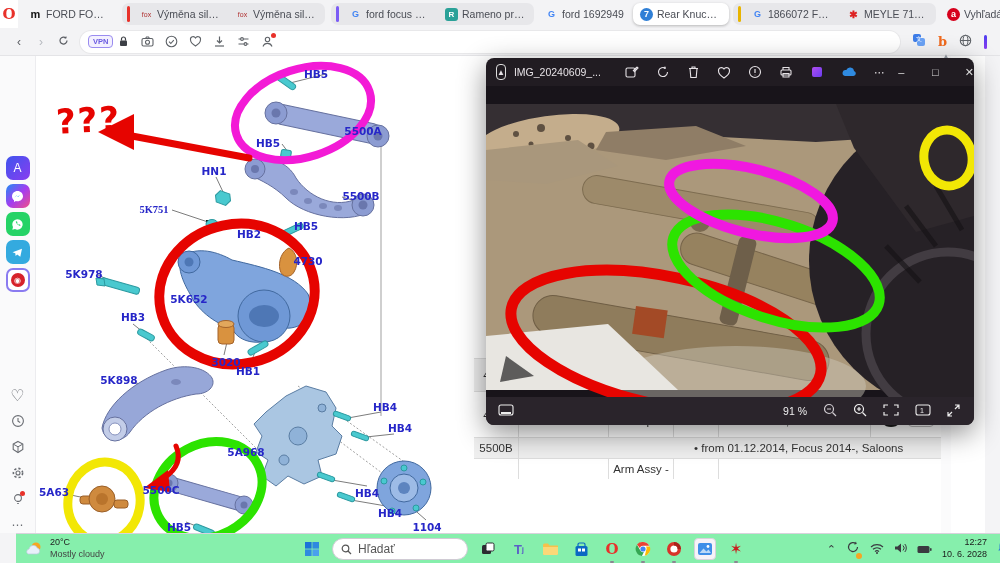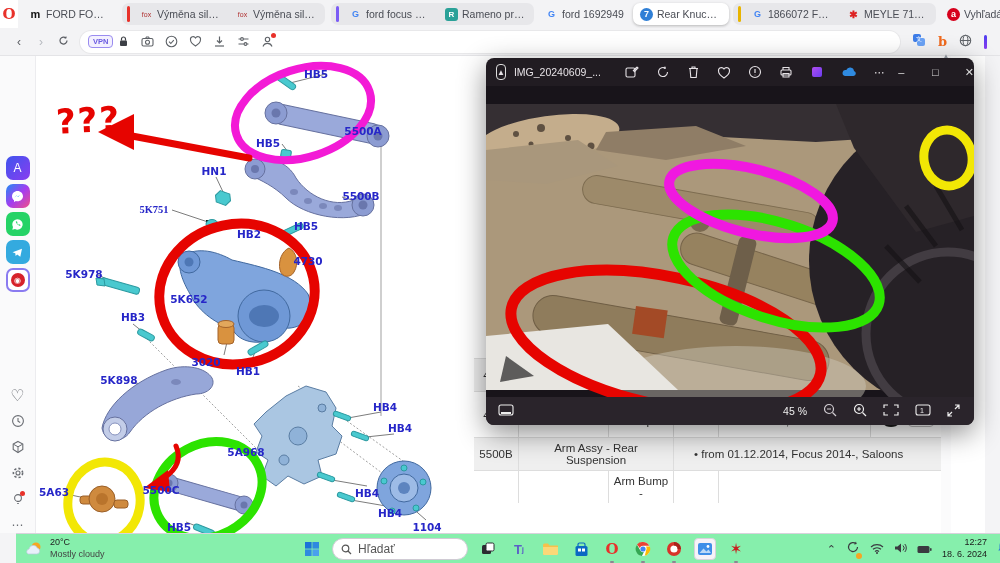--- a/index.html
+++ b/index.html
@@ -451,21 +451,21 @@
         <span class="plabel" style="left: 232px; top: 87px;">HB5</span>
         <span class="plabel" style="left: 178px; top: 115px;">HN1</span>
         <span class="plabel" style="left: 325px; top: 140px;">5500B</span>
         <span class="plabel" style="left: 118px; top: 153px; font-family: Liberation Serif, serif;">5K751</span>
         <span class="plabel" style="left: 270px; top: 170px;">HB5</span>
         <span class="plabel" style="left: 213px; top: 178px;">HB2</span>
         <span class="plabel" style="left: 272px; top: 205px;">4730</span>
         <span class="plabel" style="left: 48px; top: 218px;">5K978</span>
         <span class="plabel" style="left: 153px; top: 243px;">5K652</span>
         <span class="plabel" style="left: 97px; top: 261px;">HB3</span>
-        <span class="plabel" style="left: 170px; top: 306px;">3020</span>
+        <span class="plabel" style="left: 190px; top: 306px;">3020</span>
         <span class="plabel" style="left: 212px; top: 315px;">HB1</span>
         <span class="plabel" style="left: 83px; top: 324px;">5K898</span>
         <span class="plabel" style="left: 349px; top: 351px;">HB4</span>
         <span class="plabel" style="left: 364px; top: 372px;">HB4</span>
         <span class="plabel" style="left: 210px; top: 396px;">5A968</span>
         <span class="plabel" style="left: 18px; top: 436px;">5A63</span>
         <span class="plabel" style="left: 125px; top: 434px;">5500C</span>
         <span class="plabel" style="left: 331px; top: 437px;">HB4</span>
         <span class="plabel" style="left: 354px; top: 457px;">HB4</span>
         <span class="plabel" style="left: 143px; top: 471px;">HB5</span>
@@ -503,27 +503,26 @@
     <div class="tcell">Bump Stop</div>
     <div class="tcell">2.00</div>
     <div class="tcell left">• from 01.12.2014, Focus 2014-, 5 Door Saloon</div>
     <div class="tcell" style="gap:5px">
       <span class="ibtn">i</span>
       <span class="swapbtn">⇄</span>
     </div>
   </div>
   <div class="trow gray">
     <div class="tcell">5500B</div>
-    <div class="tcell" style="grid-column:2/4">Arm Assy - Rear Suspension</div>
     <div class="tcell left" style="grid-column:4/7;padding-left:20px">• from 01.12.2014, Focus 2014-, Saloons</div>
   </div>
   <div class="trow" style="border-bottom:none">
     <div class="tcell"></div>
     <div class="tcell"></div>
-    <div class="tcell">Arm Bump -</div>
+    <div class="tcell">Arm Assy -</div>
     <div class="tcell"></div>
     <div class="tcell"></div>
   </div>
 </div>
 
 <div class="photowin">
   <div class="ptitle">
     <span class="papp">▲</span>
     <span>IMG_20240609_...</span>
     <div class="pticons">
@@ -625,21 +624,21 @@
   </svg>
 
   <div class="pbottom">
     <span style="margin-left:12px">
       <svg width="16" height="12" viewBox="0 0 16 12">
           <rect x="1" y="1" width="14" height="10" rx="2" fill="none" stroke="#eee" stroke-width="1.1"></rect>
           <rect x="3" y="8" width="10" height="2" fill="#eee"></rect>
         </svg>
     </span>
     <div class="pzoom">
-      <span>45 %</span>
+      <span>91 %</span>
       <span><svg width="14" height="14" viewBox="0 0 14 14">
             <circle cx="6" cy="6" r="4.5" fill="none" stroke="#cfcbd0" stroke-width="1.2"></circle>
             <line x1="4" y1="6" x2="8" y2="6" stroke="#cfcbd0" stroke-width="1.2"></line>
             <line x1="9.5" y1="9.5" x2="13" y2="13" stroke="#cfcbd0" stroke-width="1.2"></line>
           </svg></span>
       <span><svg width="14" height="14" viewBox="0 0 14 14">
             <circle cx="6" cy="6" r="4.5" fill="none" stroke="#eee" stroke-width="1.2"></circle>
             <line x1="4" y1="6" x2="8" y2="6" stroke="#eee" stroke-width="1.2"></line>
             <line x1="6" y1="4" x2="6" y2="8" stroke="#eee" stroke-width="1.2"></line>
             <line x1="9.5" y1="9.5" x2="13" y2="13" stroke="#eee" stroke-width="1.2"></line>
@@ -754,21 +753,21 @@
         </svg>
     </span>
     <span>
       <svg width="15" height="9" viewBox="0 0 15 9">
           <rect x="0.5" y="1" width="12" height="7" rx="1.5" fill="#3a3a40"></rect>
           <rect x="13" y="3" width="1.6" height="3" rx="0.8" fill="#3a3a40"></rect>
         </svg>
     </span>
     <div class="clockblk">
       <div>12:27</div>
-      <div>18. 6. 2024</div>
+      <div>10. 6. 2028</div>
     </div>
     <span>
       <svg width="13" height="14" viewBox="0 0 13 14">
           <path d="M6.5 1.5a4 4 0 0 1 4 4v3l1.2 2H1.3l1.2-2v-3a4 4 0 0 1 4-4z" fill="#2f7fd6"></path>
           <path d="M5 11.5a1.5 1.5 0 0 0 3 0z" fill="#2f7fd6"></path>
         </svg>
     </span>
   </div>
 </div>
 

